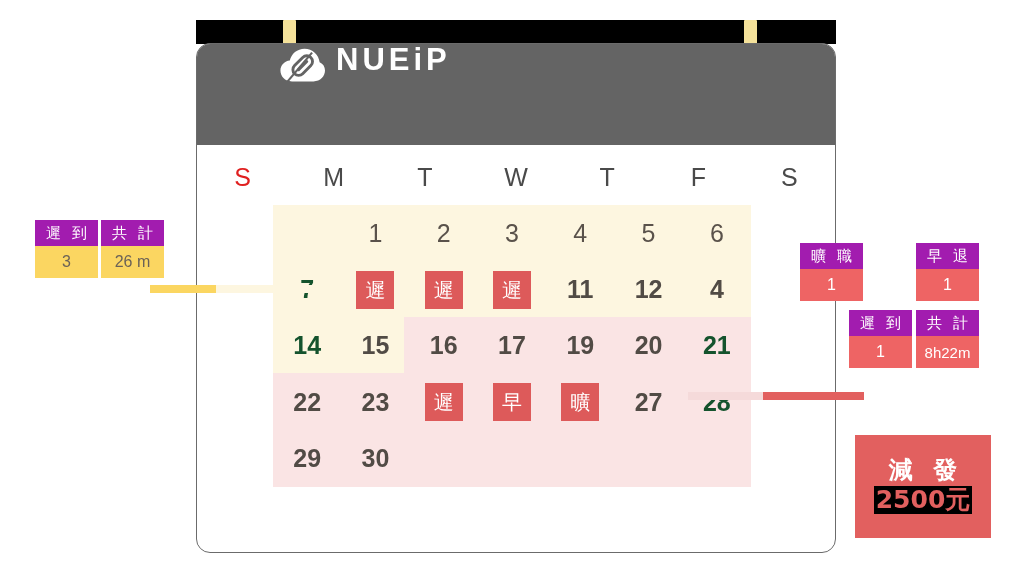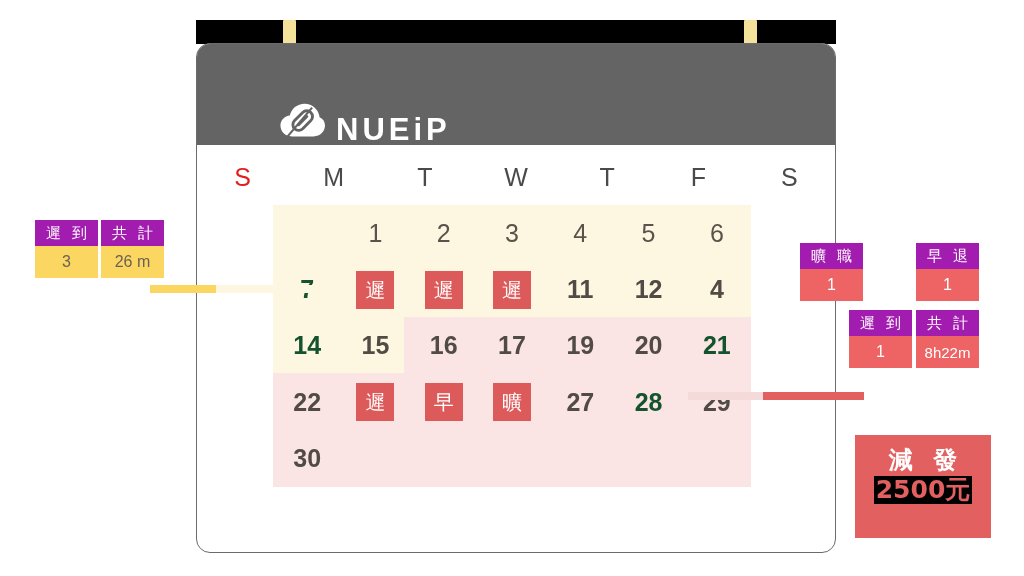--- a/index.html
+++ b/index.html
@@ -17,21 +17,21 @@
   .strap.right{left:744px;top:20px;height:46px;}
 
   
   .card{
     position:absolute;left:196px;top:43px;width:640px;height:510px;
     background:#ffffff;border:1px solid #6b6b6b;border-radius:14px;
     box-sizing:border-box;overflow:hidden;
   }
   .card-header{
     height:101px;background:#646464;
-    display:flex;align-items:flex-end;padding-left:82px;box-sizing:border-box;
+    display:flex;align-items:flex-start;padding-left:82px;box-sizing:border-box;
   }
   .logo-mark{width:46px;height:46px;flex:0 0 auto;}
   .logo-text{
     color:#ffffff;font-size:31px;font-weight:700;letter-spacing:4px;
     margin-left:11px;line-height:1;
   }
 
   
   .weekdays{
     position:absolute;left:0;top:101px;width:100%;height:64px;
@@ -92,21 +92,21 @@
   #badge-total-left{left:101px;top:220px;}
   #badge-absent{left:800px;top:243px;}
   #badge-early{left:916px;top:243px;}
   #badge-late-right{left:849px;top:310px;}
   #badge-total-right{left:916px;top:310px;}
 
   
   .deduct{
     position:absolute;left:855px;top:435px;width:136px;height:103px;
     background:#e2605f;display:flex;flex-direction:column;
-    align-items:center;justify-content:flex-start;padding-top:9px;box-sizing:border-box;
+    align-items:center;justify-content:flex-start;padding-top:19px;box-sizing:border-box;
   }
   .deduct .dtitle{
     color:#ffffff;font-size:24px;font-weight:700;letter-spacing:6px;text-indent:6px;
     font-family:"DejaVu Sans","Liberation Sans",sans-serif;
   }
   .deduct .damount{
     background:#000000;color:#e2605f;
     font-size:25px;font-weight:700;line-height:1.05;padding:1px 2px;
     font-family:"DejaVu Sans","Liberation Sans",sans-serif;
   }
@@ -209,20 +209,23 @@
         <div class="cell">
           <div class="daynum">20</div>
         </div>
         <div class="cell">
           <div class="daynum sun">21</div>
         </div>
         <div class="cell">
           <div class="daynum">22</div>
         </div>
         <div class="cell">
+          <div class="daynum">23</div>
+        </div>
+        <div class="cell">
           <div class="tag">遲</div>
         </div>
         <div class="cell">
           <div class="tag">早</div>
         </div>
         <div class="cell">
           <div class="tag">曠</div>
         </div>
         <div class="cell">
           <div class="daynum">27</div>

